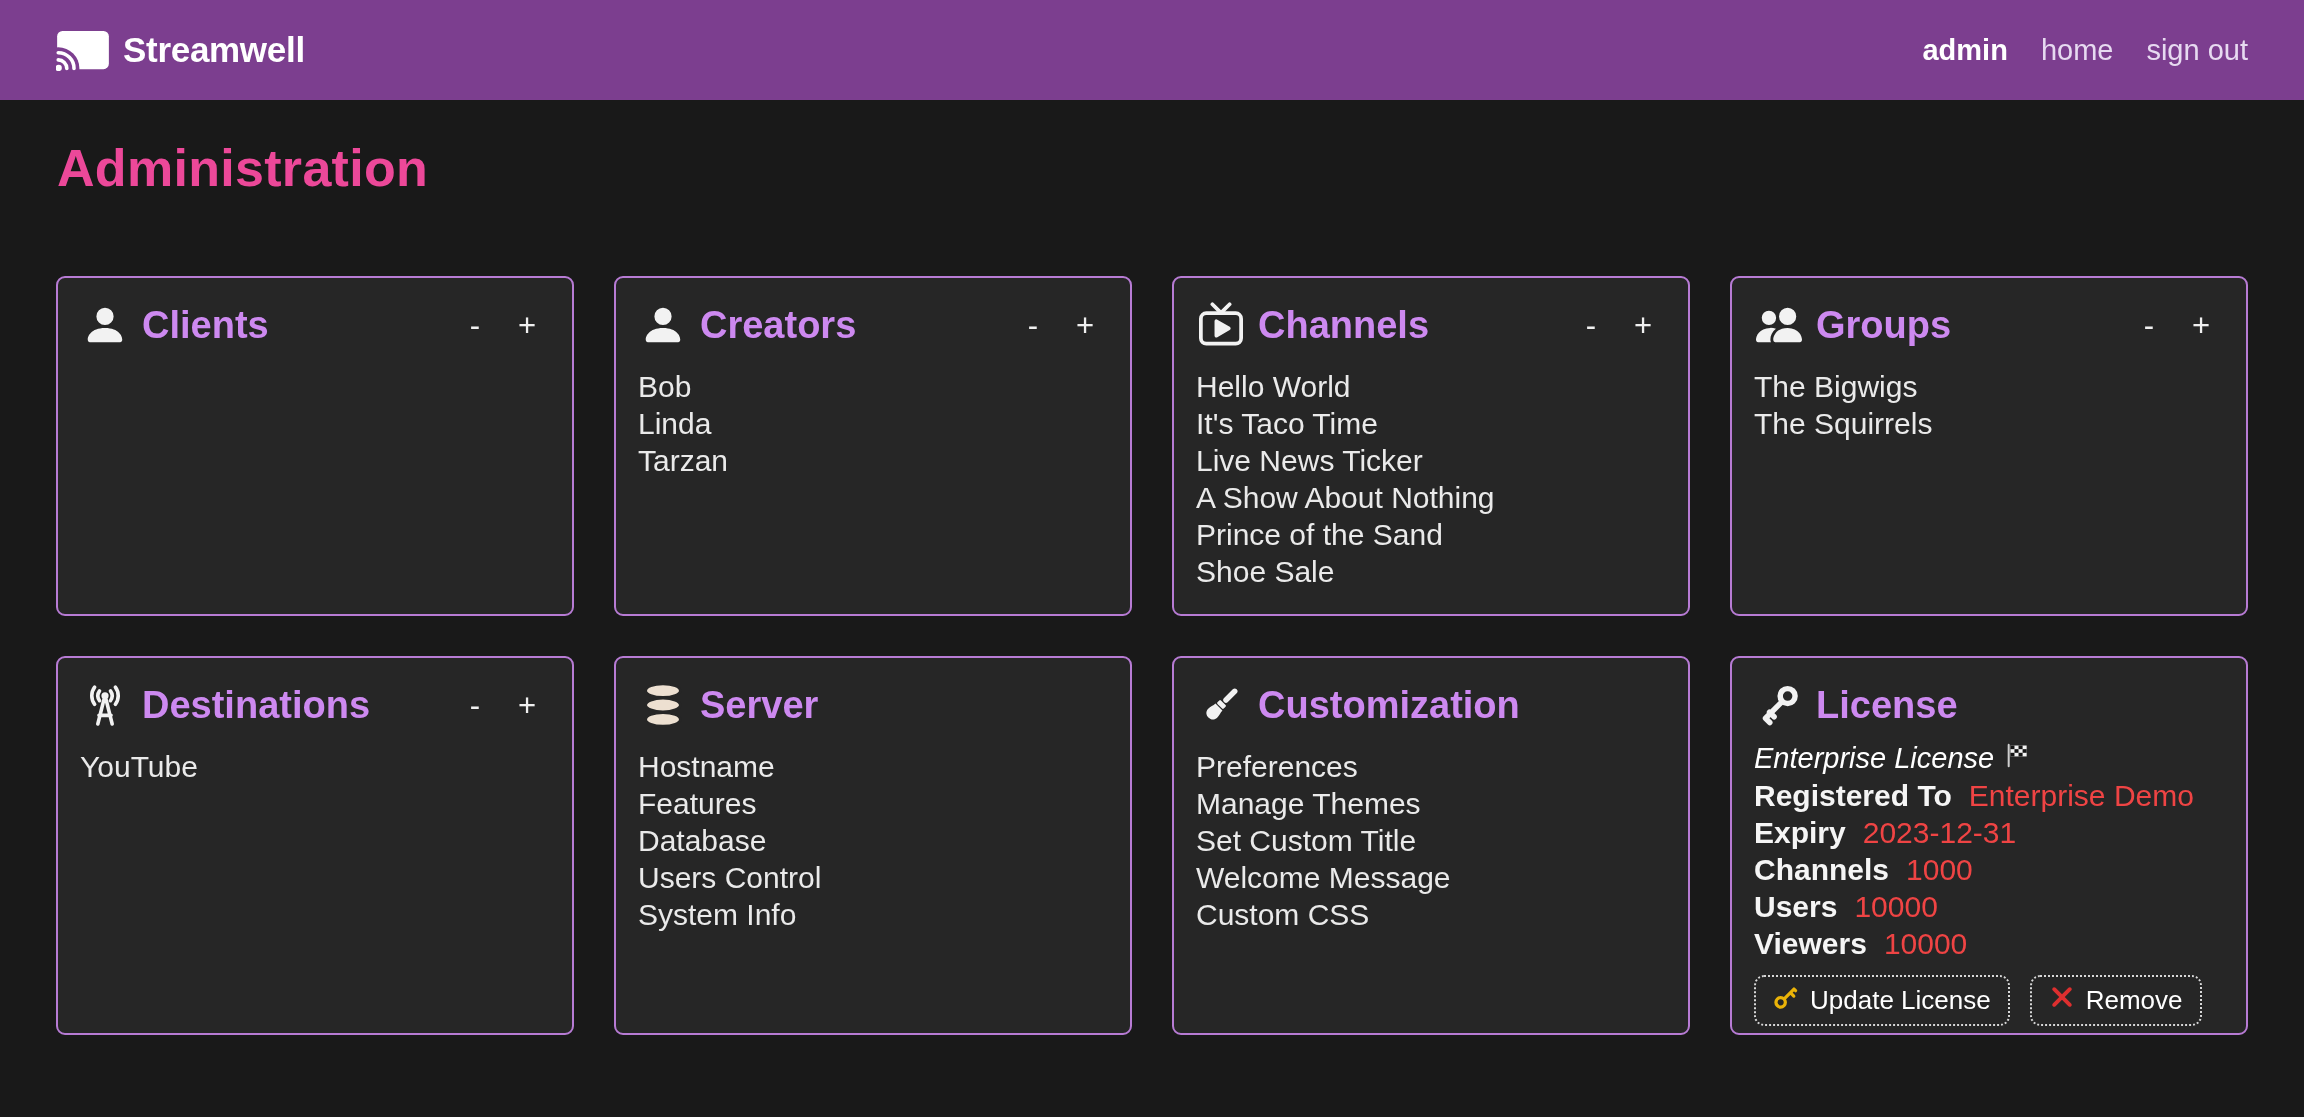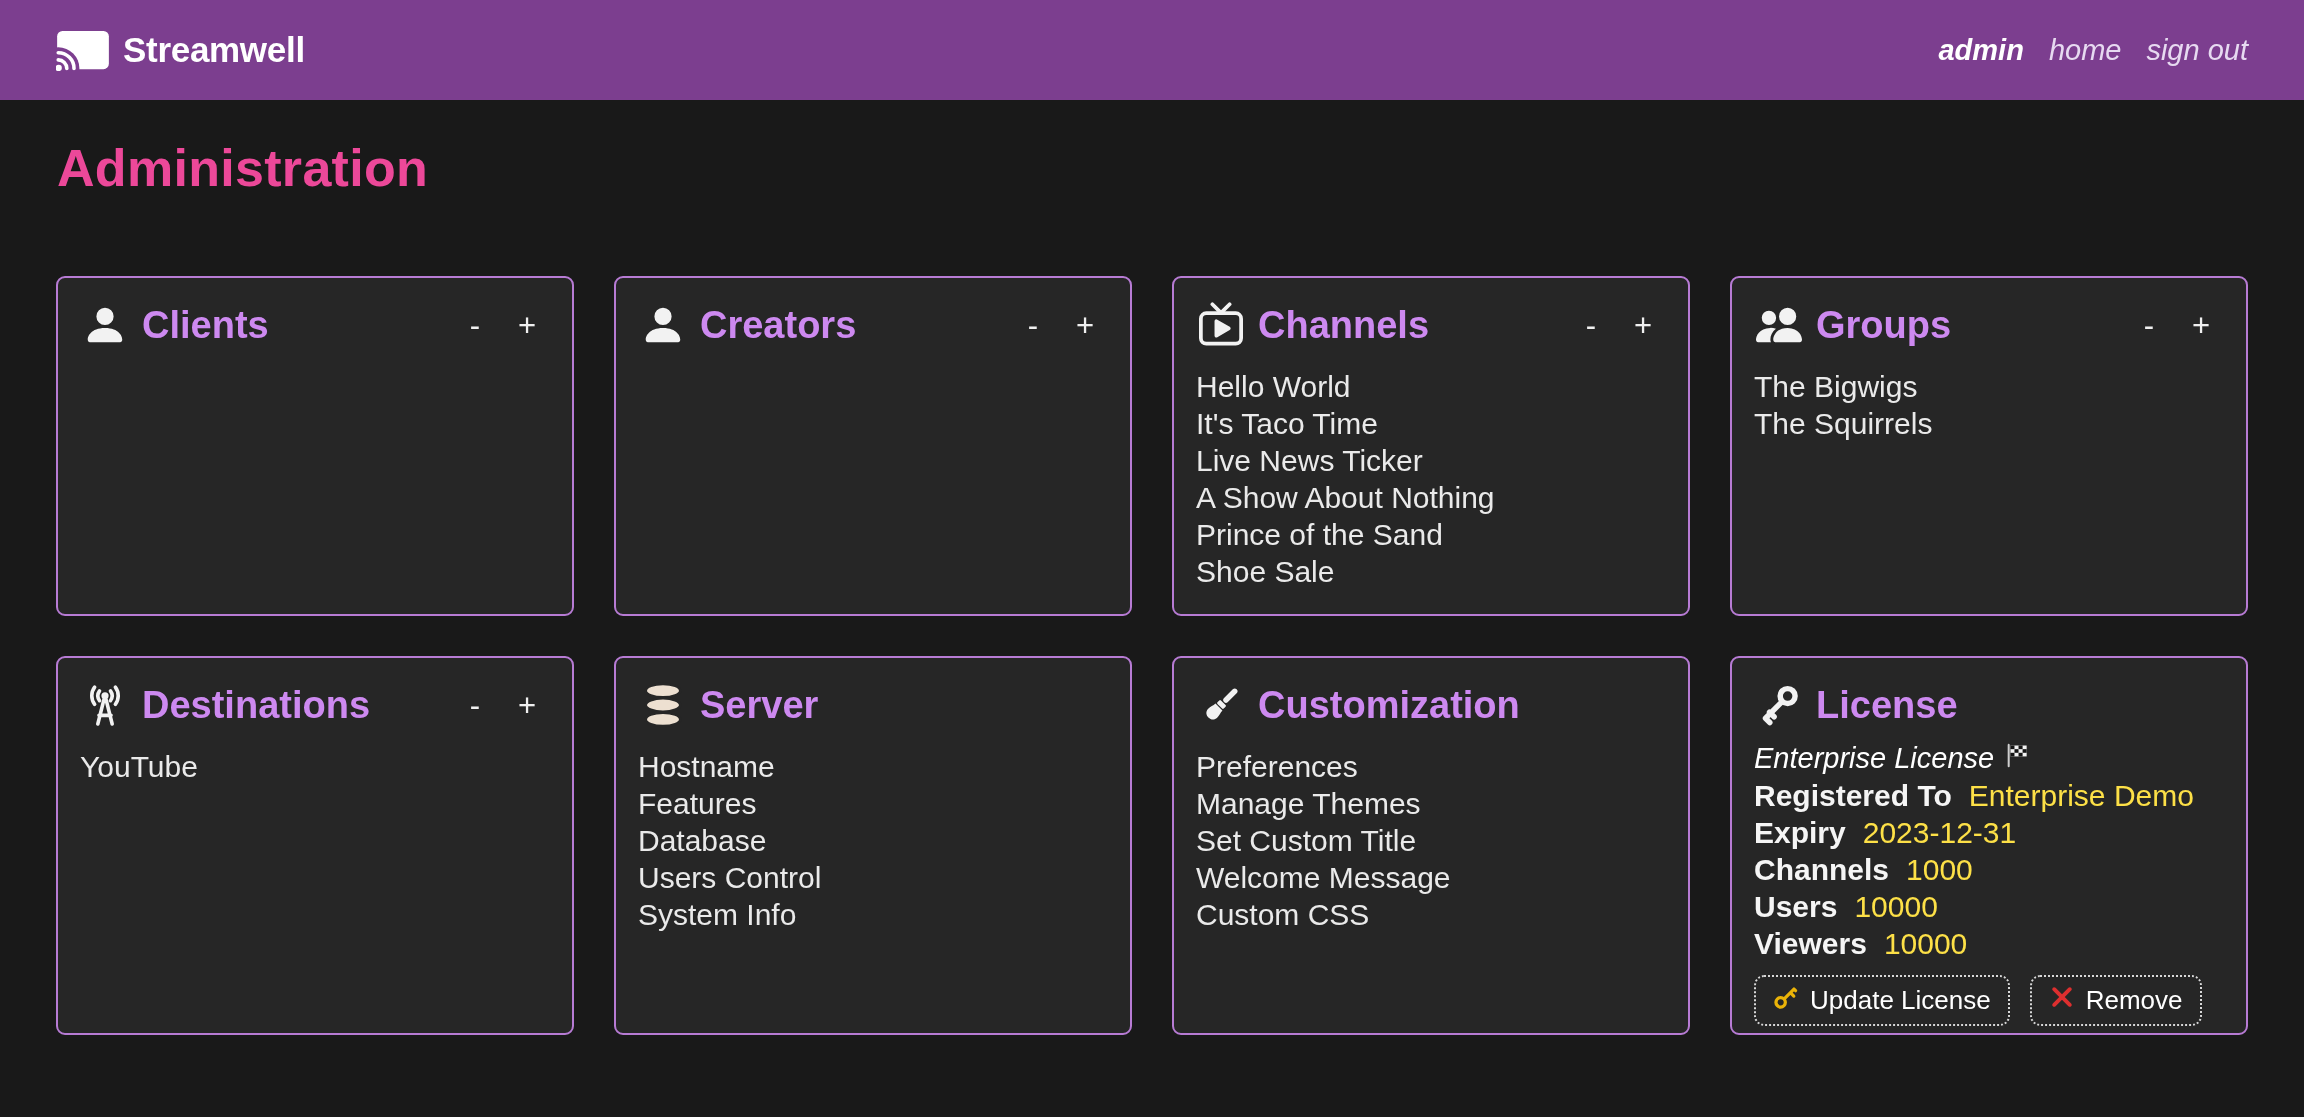--- a/index.html
+++ b/index.html
@@ -13,21 +13,21 @@
   }
   
   header {
     height:100px; background:#7c3e8f;
     display:flex; align-items:center; justify-content:space-between;
     padding:0 56px;
   }
   .brand { display:flex; align-items:center; gap:13px; }
   .brand-icon svg { width:54px; height:42px; display:block; }
   .brand-text { font-size:35px; font-weight:700; color:#ffffff; letter-spacing:-0.3px; }
-  nav { display:flex; align-items:flex-end; gap:25px;font-style:italic; }
+  nav { display:flex; align-items:flex-end; gap:33px; }
   .nav-link { font-size:29px; color:#e7daf1; text-decoration:none; cursor:pointer; }
   .nav-link.active { color:#ffffff; font-weight:700; }
   
   h1 {
     margin:38px 0 0 57px;
     font-size:52px; font-weight:600; color:#ec4899; letter-spacing:0.3px;
   }
   
   .grid {
     display:grid;
@@ -58,21 +58,21 @@
   .list li { font-size:30px; line-height:37px; color:#eaeaea; cursor:pointer; }
   
   .tier {
     display:flex; align-items:center; gap:10px;
     margin:14px 0 2px 0;
     font-size:29px; font-style:italic; font-weight:500; color:#ffffff;
   }
   .tier svg { width:25px; height:25px; flex:none; }
   .lic-row { font-size:30px; line-height:37px; }
   .lic-row .lbl { font-weight:700; color:#f5f5f5; margin-right:17px; }
-  .lic-row .val { color:#fde047; }
+  .lic-row .val { color:#ef4444; }
   .btn-row { display:flex; gap:20px; margin-top:13px; }
   .lic-btn {
     display:flex; align-items:center; gap:11px;
     background:transparent;
     border:2px dotted #d8d8d8; border-radius:10px;
     padding:7px 17px;
     color:#ffffff; font-size:26px; font-family:inherit; cursor:pointer;
   }
   .lic-btn svg { width:26px; height:26px; flex:none; }
 </style>
@@ -124,20 +124,25 @@
           <svg viewBox="0 0 16 16" fill="currentColor">
             <path d="M3 14s-1 0-1-1 1-4 6-4 6 3 6 4-1 1-1 1H3Zm5-6a3 3 0 1 0 0-6 3 3 0 0 0 0 6Z"></path>
           </svg>
         </span>
         <h2 class="card-title">Creators</h2>
         <div class="controls">
           <button class="ctrl-btn">-</button>
           <button class="ctrl-btn">+</button>
         </div>
       </div>
+      <ul class="list">
+        <li>Bob</li>
+        <li>Linda</li>
+        <li>Tarzan</li>
+      </ul>
     </section>
     <section class="card">
       <div class="card-head">
         <span class="card-icon">
           <svg viewBox="0 0 16 16" fill="none" stroke="currentColor" stroke-width="1.3">
             <path d="M5 .8 8 3.8 11 .8" stroke-linecap="round" stroke-linejoin="round"></path>
             <rect x="1" y="3.9" width="14" height="10.6" rx="1.9"></rect>
             <path d="M6.4 6.7v5l4.3-2.5z" fill="currentColor" stroke-linejoin="round"></path>
           </svg>
         </span>

